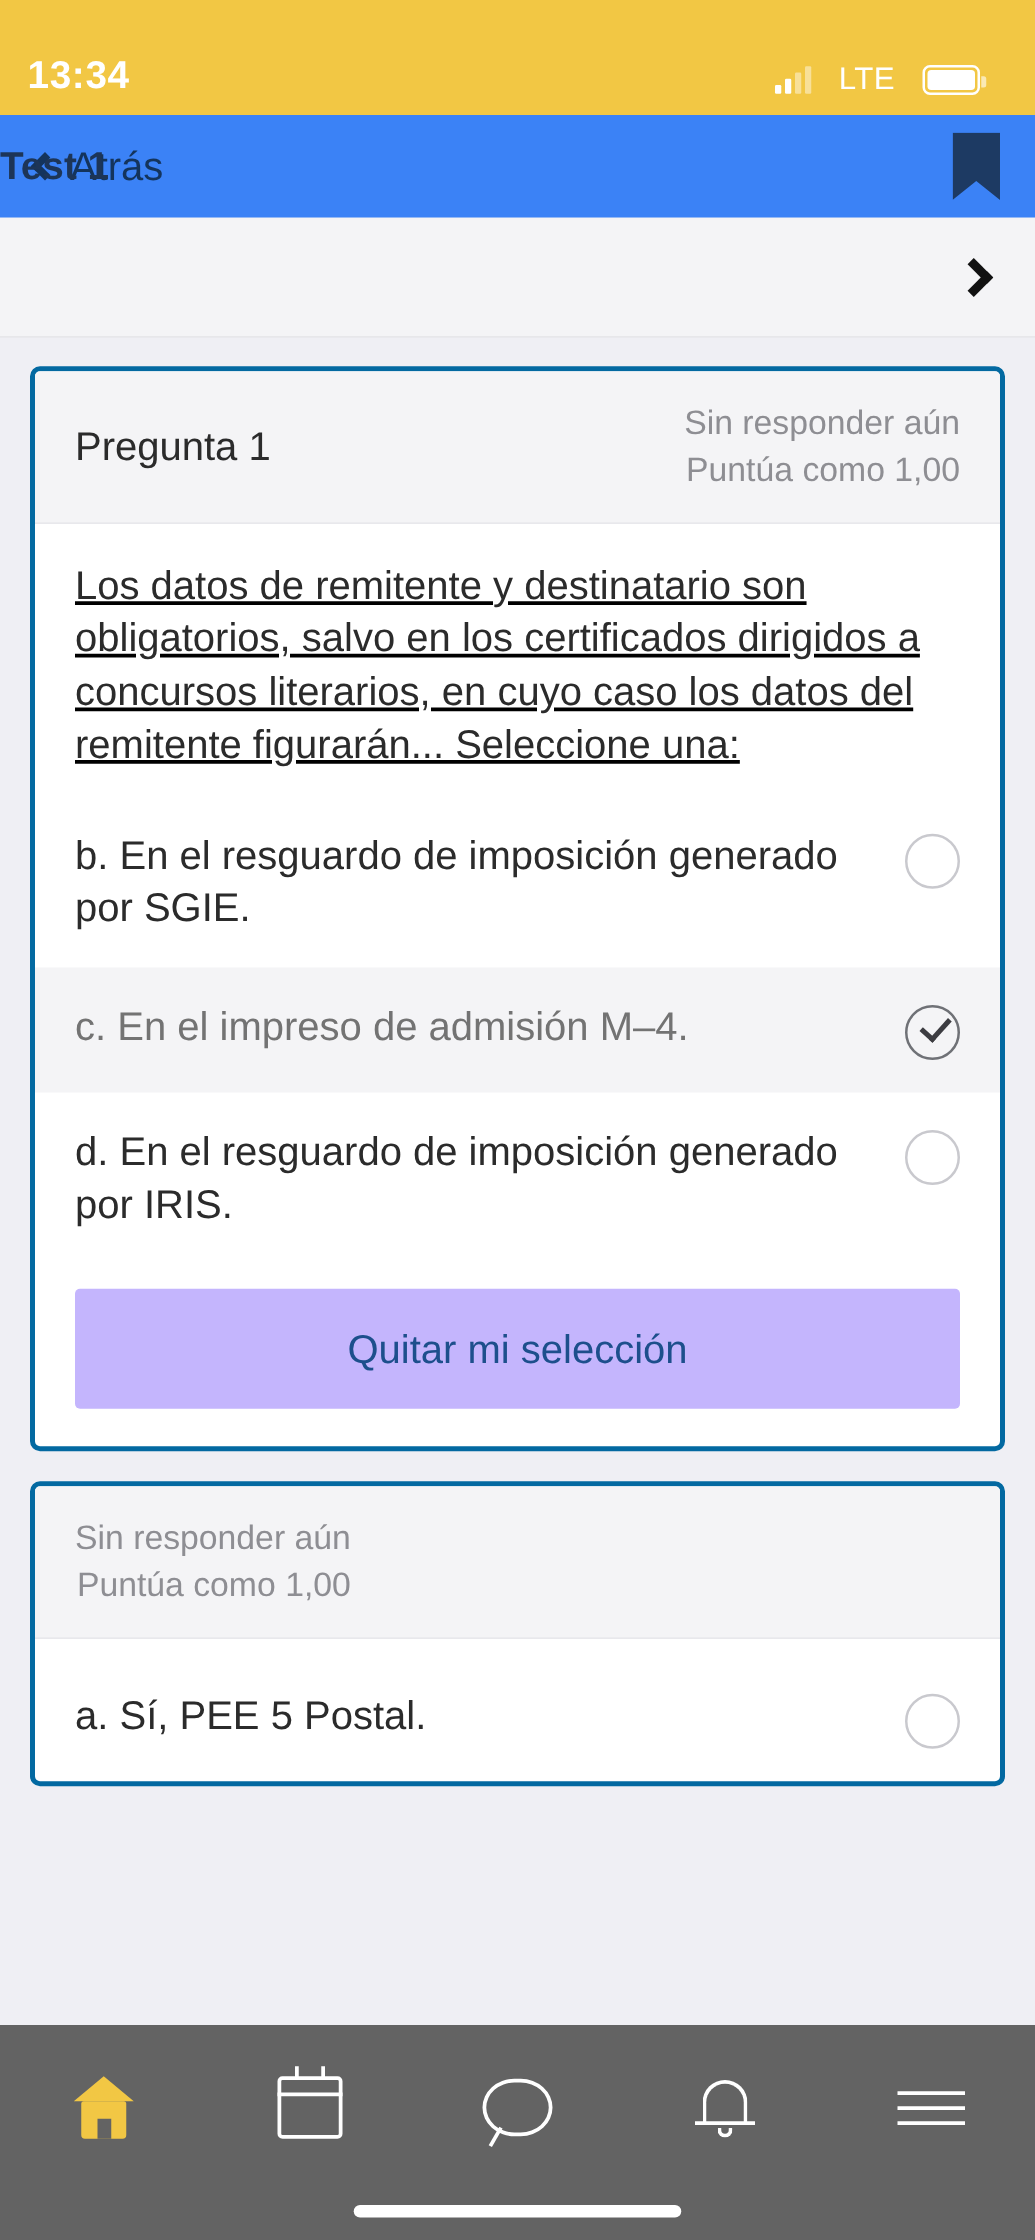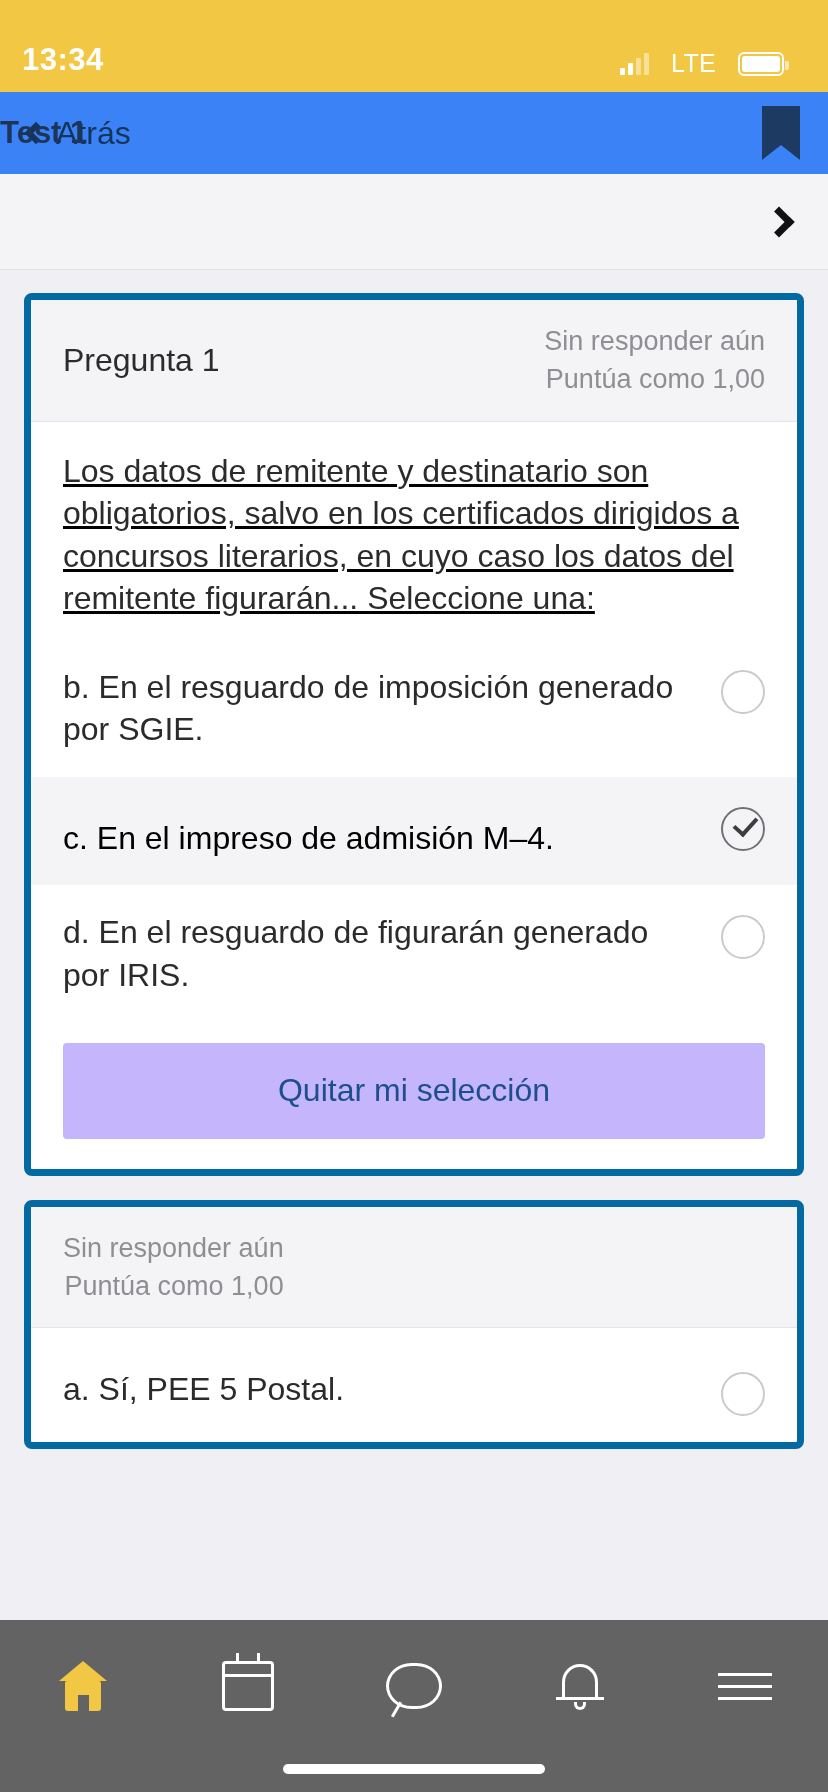--- a/index.html
+++ b/index.html
@@ -146,21 +146,21 @@
     top: 271px;
     left: 0;
     right: 0;
     bottom: 172px;
     overflow: hidden;
     padding: 22px 24px 0 24px;
   }
 
   .card {
     background: #ffffff;
-    border: 7px solid #0369a1;
+    border: 4px solid #0369a1;
     border-radius: 8px;
     overflow: hidden;
     margin-bottom: 24px;
   }
   .q-header {
     background: #f4f4f6;
     border-bottom: 1px solid #e4e4e8;
     display: flex;
     align-items: center;
     padding: 22px 32px;
@@ -198,21 +198,21 @@
   .option .label {
     flex: 1;
     font-size: 32px;
     line-height: 1.33;
     color: #2b2b2b;
     padding-right: 28px;
   }
   .option.selected {
     background: #f4f4f6;
   }
-  .option.selected .label { color: #000000; margin-top: 14px; }
+  .option.selected .label { color: #737373; }
   .radio {
     flex: 0 0 auto;
     width: 44px;
     height: 44px;
     border-radius: 50%;
     border: 2px solid #c9c9ce;
     margin-top: 4px;
   }
   .radio.checked {
     border-color: #6f7176;
@@ -400,21 +400,21 @@
     <div class="options">
       <div class="option">
         <div class="label">b. En el resguardo de imposición generado por SGIE.</div>
         <div class="radio"></div>
       </div>
       <div class="option selected">
         <div class="label">c. En el impreso de admisión M–4.</div>
         <div class="radio checked"></div>
       </div>
       <div class="option">
-        <div class="label">d. En el resguardo de figurarán generado por IRIS.</div>
+        <div class="label">d. En el resguardo de imposición generado por IRIS.</div>
         <div class="radio"></div>
       </div>
     </div>
     <div class="clear-btn">Quitar mi selección</div>
   </div>
 
   <div class="card">
     <div class="q-header">
       <div class="q-meta">
         <div>Sin responder aún</div>

